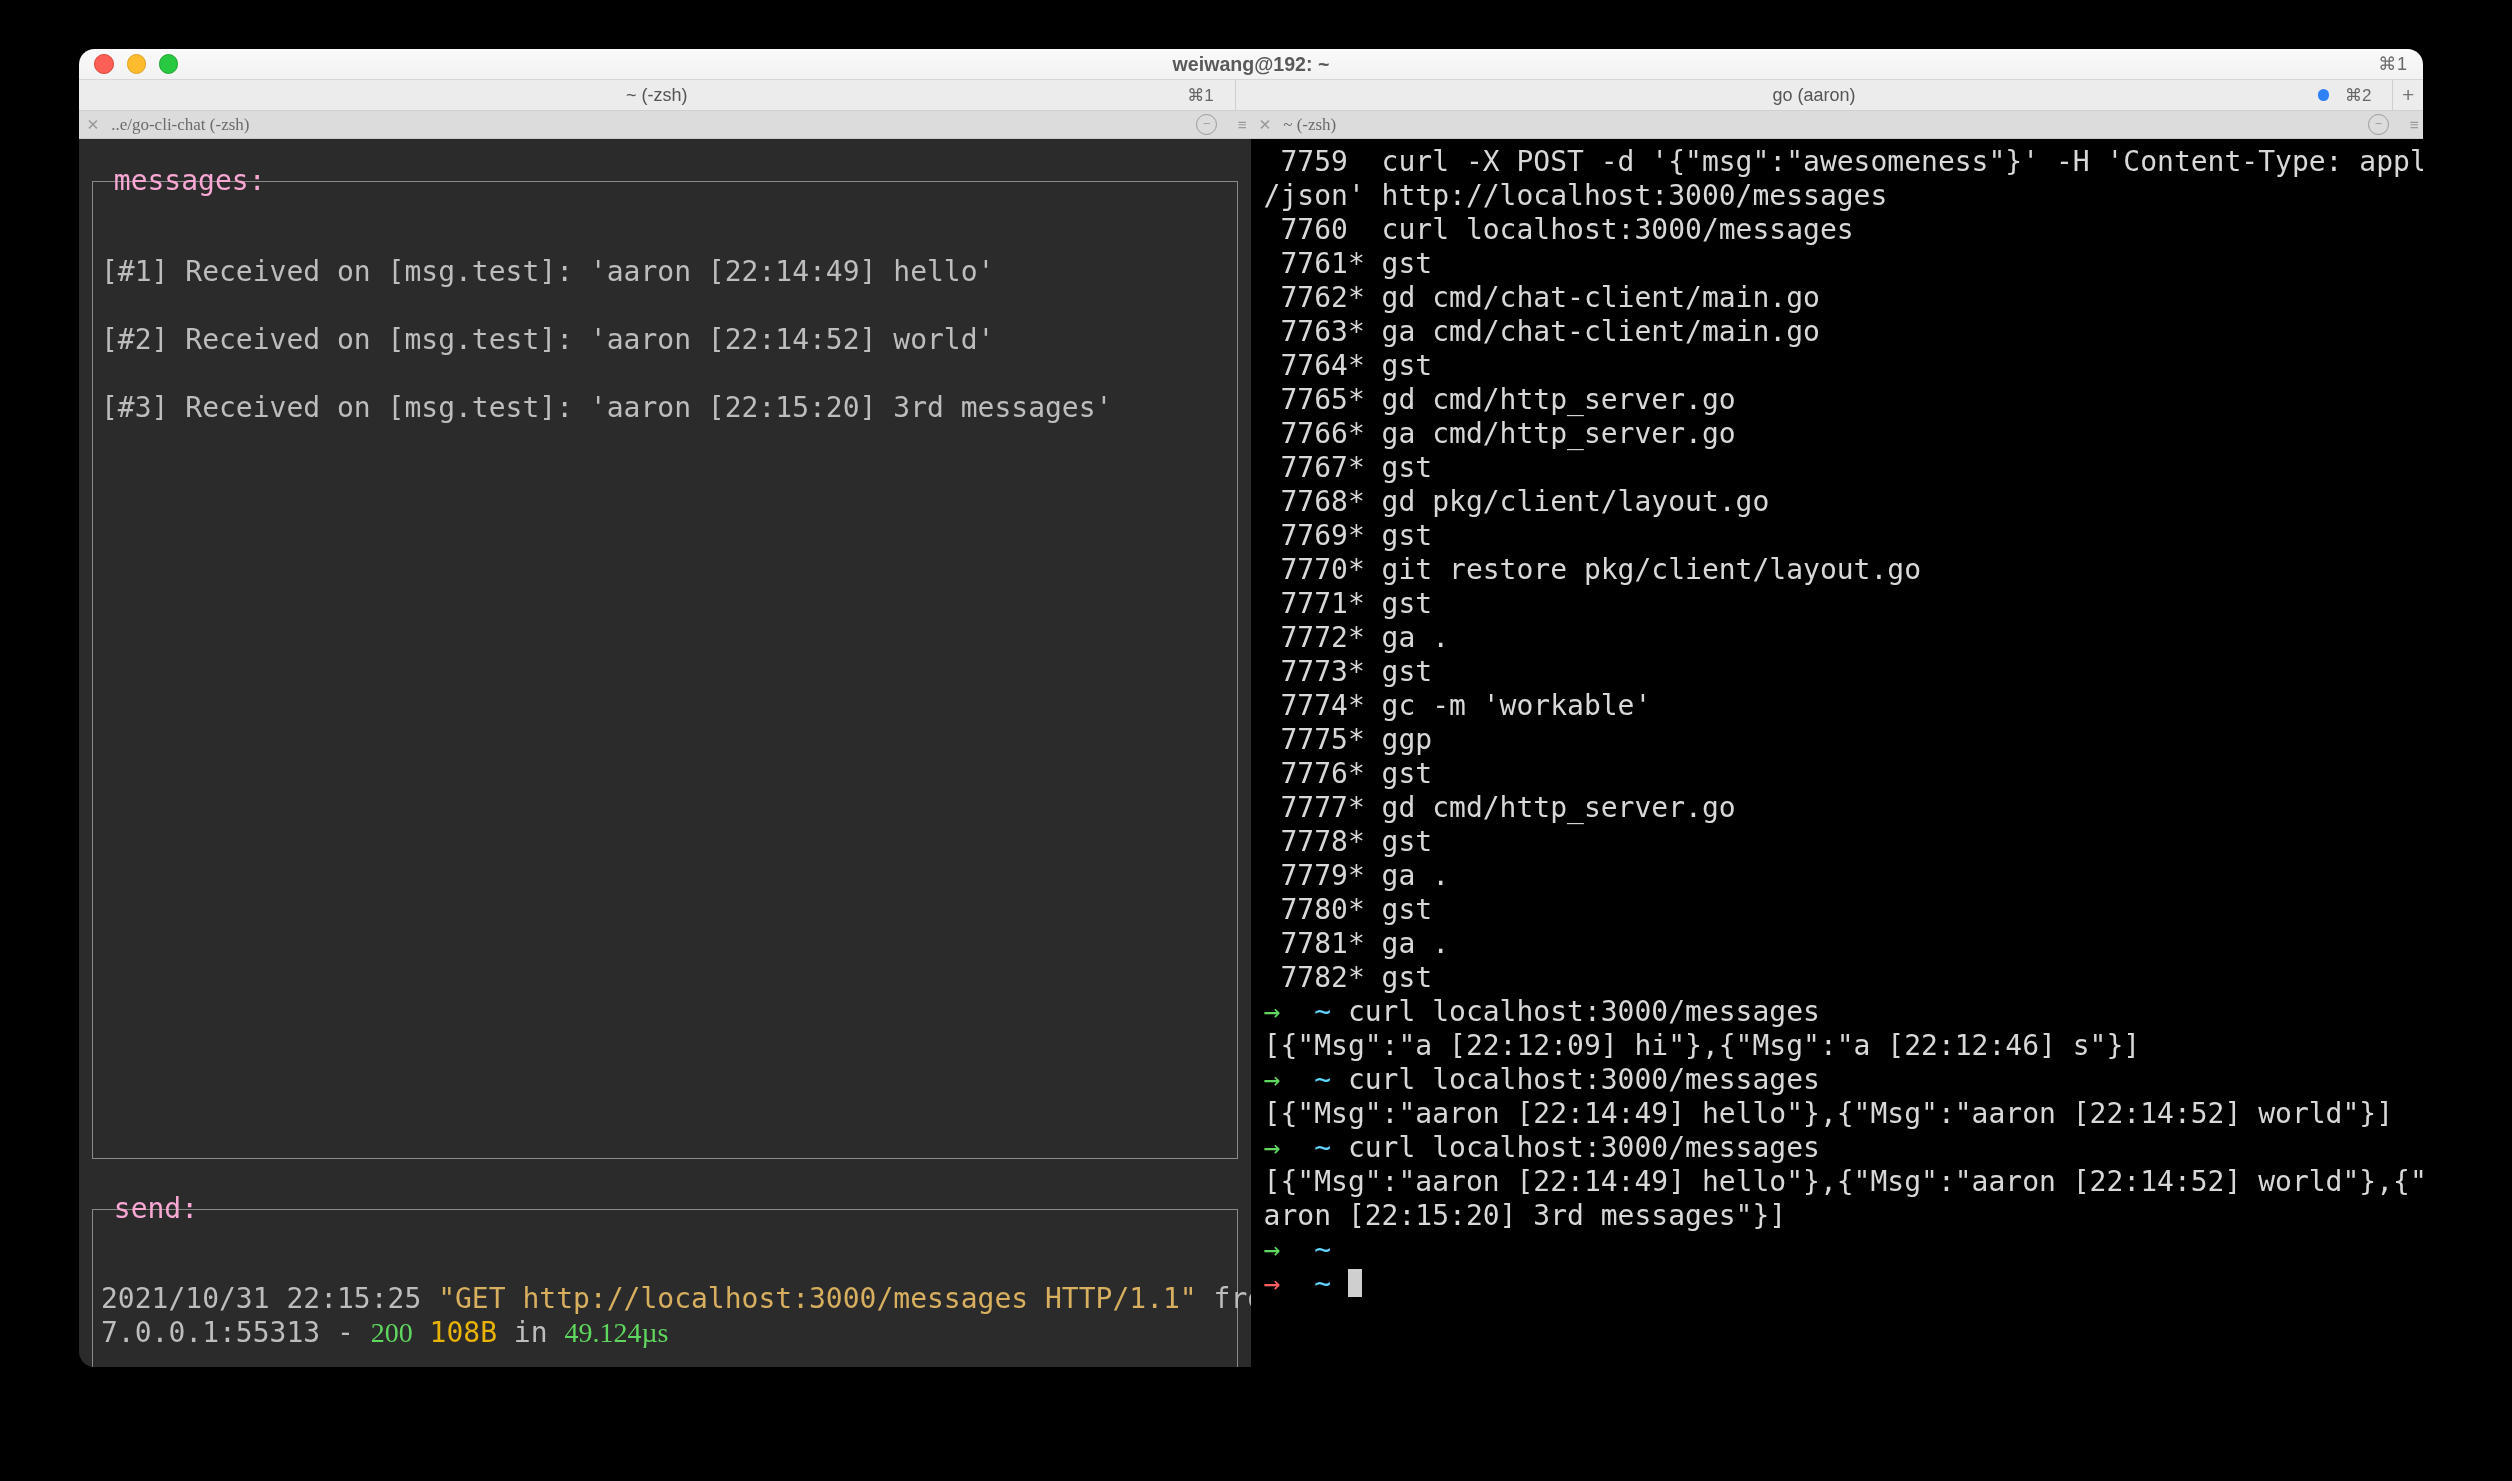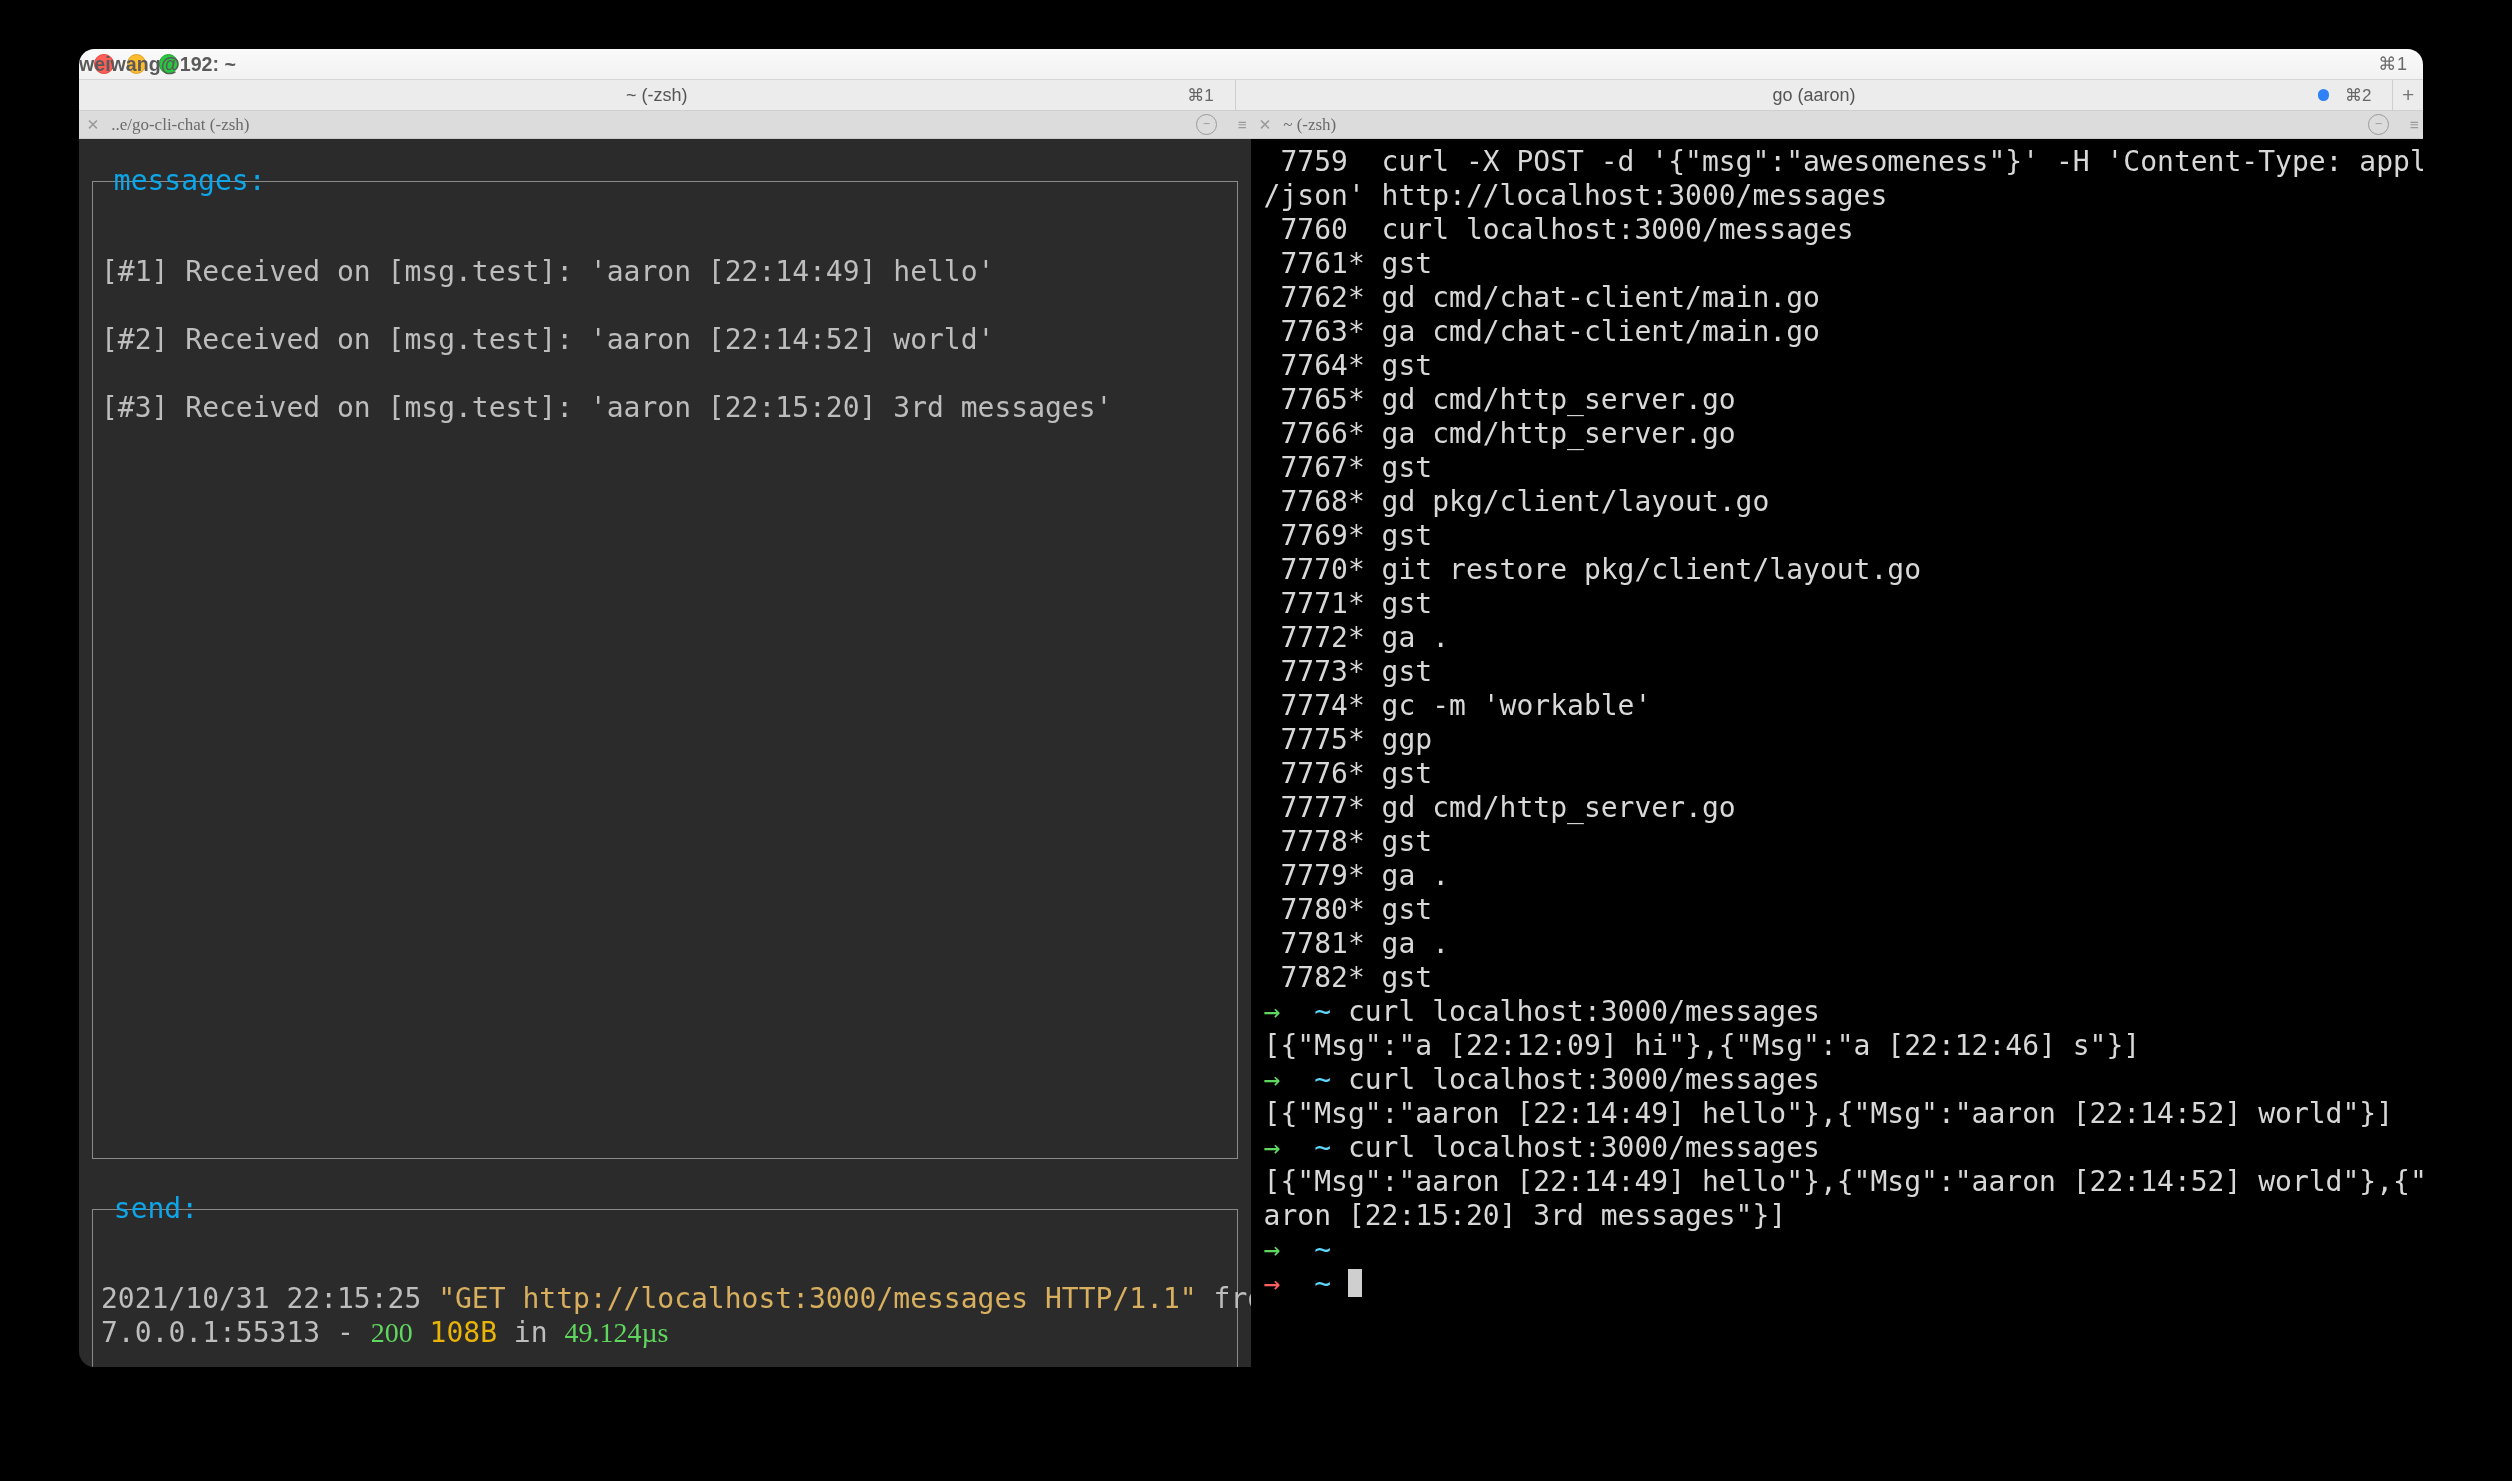--- a/index.html
+++ b/index.html
@@ -30,21 +30,21 @@
     display: flex;
     align-items: center;
     position: relative;
   }
   .traffic-lights { display: flex; gap: 12.6px; padding-left: 15.4px; }
   .tl { width: 19.6px; height: 19.6px; border-radius: 50%; }
   .tl.red { background: #ff5f57; border:0.7px solid #e1423a;}
   .tl.yellow { background: #febc2e; border:0.7px solid #dfa023;}
   .tl.green { background: #28c840; border:0.7px solid #1fa52f;}
   .title {
-    position:absolute; left:0; right:0; text-align:left;
+    position:absolute; left:0; right:0; text-align:center;
     font-family: -apple-system, BlinkMacSystemFont, "Helvetica Neue", Arial, sans-serif;
     font-size: 19.6px; color:#5a5a5a; font-weight:600;
   }
   .title-right {
     position:absolute; right:15.4px; font-family:-apple-system,BlinkMacSystemFont,Arial,sans-serif;
     font-size:18px; color:#6a6a6a; letter-spacing:0.7px;
   }
   
   .profilebar {
     height: 31px;
@@ -97,21 +97,21 @@
     color:#d0d0d0; white-space:pre; overflow:hidden; position:relative;
   }
   .pane-left .term { color:#bdbdbd; }
   
   .tui-box {
     border:1.4px solid #8a8a8a; position:relative; padding:4.2px 8.4px 4.2px 8.4px;
     margin-top:2.8px;
   }
   .tui-box .legend {
     position:absolute; top:-18px; left:17px; background:transparent; padding:0 4.2px;
-    color:#0ea5e9;
+    color:#f9a8d4;
   }
   .tui-messages { height: 978px; }
   .tui-send { height: 175px; margin-top:15.4px; }
   .green { color:#5fd75f;font-family:Liberation Serif, serif; }
   .red { color:#ff5f5f; }
   .cyan { color:#eab308; }
   .yellow { color:#d7af5f;}
   .prompt-arrow { color:#5fd75f; }
   .prompt-arrow.redc { color:#ff5f5f; }
   .tilde { color:#5fd7ff;}

